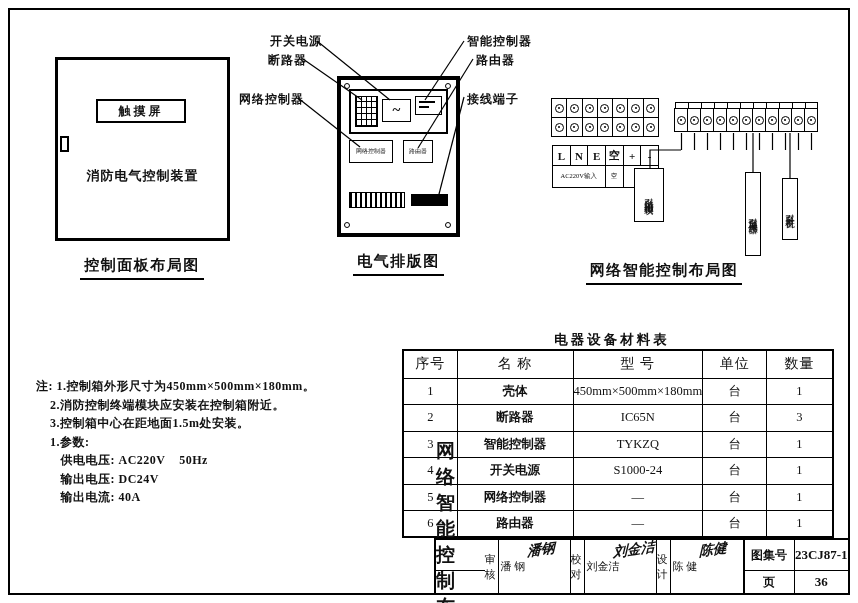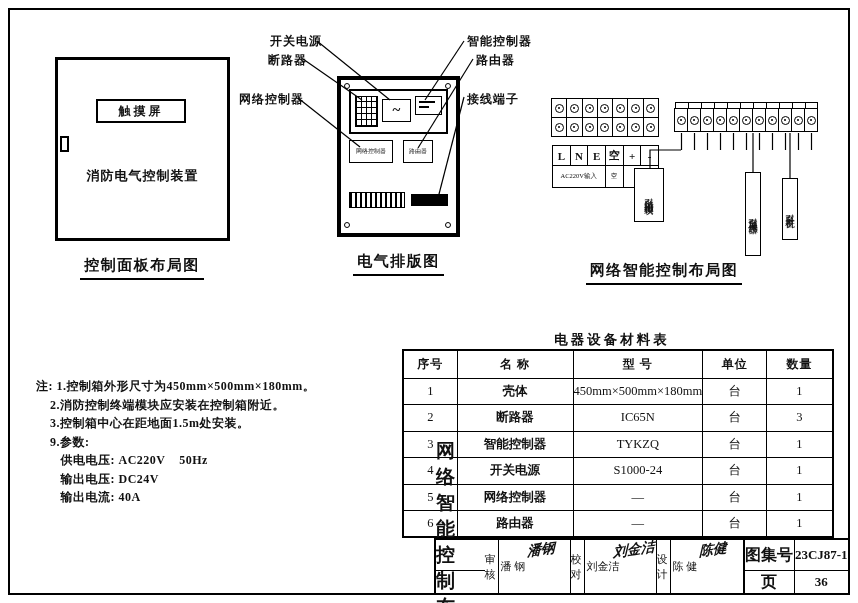--- a/index.html
+++ b/index.html
@@ -78,42 +78,42 @@
   
   .notes { position:absolute; left:36px; top:377px; font-size:12px; line-height:18.5px;
            white-space:pre; letter-spacing:0.5px; font-weight:bold; }
 
   
   .mat-caption { position:absolute; left:402px; top:331px; width:420px; text-align:center;
                  font-size:13.5px; font-weight:bold; letter-spacing:3px; }
   .materials-table { position:absolute; left:402px; top:349px; border-collapse:collapse;
                      table-layout:fixed; border:2px solid #000; }
   .materials-table th, .materials-table td { border:1px solid #000; text-align:center; }
-  .materials-table th { height:28px; font-size:12px; font-weight:bold; letter-spacing:1px; }
+  .materials-table th { height:28px; font-size:14px; font-weight:normal; letter-spacing:1px; }
   .materials-table td { height:26.5px; font-size:12.5px; }
   .materials-table td:nth-child(2) { font-weight:bold; }
 
   
   .tblock { position:absolute; left:434px; top:538px; width:414px; height:55px;
             border-top:2px solid #000; border-left:2px solid #000; display:flex; background:#fff; }
   .tb-main { width:308px; display:flex; flex-direction:row; }
   .tb-title { height:31px; border-bottom:1.5px solid #000; display:flex; align-items:center; justify-content:center;
               font-size:19px; font-weight:bold; letter-spacing:7px; }
   .tb-roles { flex:1; display:flex; align-items:stretch; }
   .role-label { width:14px; border-right:1px solid #000; display:flex; align-items:center; justify-content:center; font-size:11px; }
   .role-value { width:72px; border-right:1px solid #000; position:relative; display:flex; align-items:center;
                 padding-left:2px; font-size:11px; }
   .role-value:last-child { border-right:none; flex:1; }
   .sig { position:absolute; left:28px; top:1px; font-size:14px; font-style:italic; font-weight:bold;
          transform:rotate(-8deg) skewX(-8deg); white-space:nowrap; }
   .tb-side { width:106px; border-left:2px solid #000; display:flex; flex-direction:column; }
   .tb-side-row { display:flex; flex:1; }
   .tb-side-row:first-child { border-bottom:1.5px solid #000; height:31px; flex:none; }
   .side-label { width:50px; border-right:1px solid #000; display:flex; align-items:center; justify-content:center;
-                font-size:16px; font-weight:bold; }
+                font-size:12px; font-weight:bold; }
   .side-value { flex:1; display:flex; align-items:center; justify-content:center; font-size:13px; font-weight:bold; }
 
   #wires { position:absolute; left:0; top:0; pointer-events:none; }
   #wires line, #wires polyline { stroke:#000; stroke-width:1.2; fill:none; }
 </style>
 </head>
 <body>
 
 <div class="sheet">
   <div class="frame"></div>
@@ -252,21 +252,21 @@
         </div>
       </div>
     </div>
   <div class="lead-box lead-1">引至消防输出模块</div>
   <div class="lead-box lead-2">引至屋顶传感器</div>
   <div class="lead-box lead-3">引至开窗机</div>
   <div class="caption-wrap" style="left:519px;top:261px;width:290px;">
     <span class="caption">网络智能控制布局图</span>
   </div>
 
-  <div class="notes"><div class="note-line">注: 1.控制箱外形尺寸为450mm×500mm×180mm。</div><div class="note-line">    2.消防控制终端模块应安装在控制箱附近。</div><div class="note-line">    3.控制箱中心在距地面1.5m处安装。</div><div class="note-line">    9.参数:</div><div class="note-line">       供电电压: AC220V    50Hz</div><div class="note-line">       输出电压: DC24V</div><div class="note-line">       输出电流: 40A</div></div>
+  <div class="notes"><div class="note-line">注: 1.控制箱外形尺寸为450mm×500mm×180mm。</div><div class="note-line">    2.消防控制终端模块应安装在控制箱附近。</div><div class="note-line">    3.控制箱中心在距地面1.5m处安装。</div><div class="note-line">    1.参数:</div><div class="note-line">       供电电压: AC220V    50Hz</div><div class="note-line">       输出电压: DC24V</div><div class="note-line">       输出电流: 40A</div></div>
 
   <div class="mat-caption">电器设备材料表</div>
   <table class="materials-table">
       <colgroup>
         <col style="width: 54px;">
         <col style="width: 116px;">
         <col style="width: 120px;">
         <col style="width: 64px;">
         <col style="width: 66px;">
       </colgroup>

